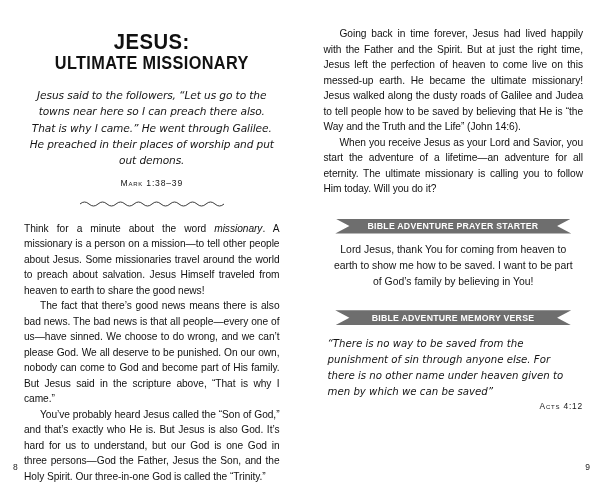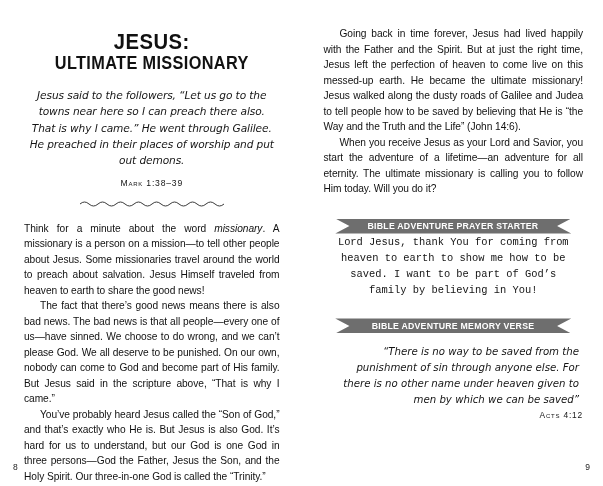--- a/index.html
+++ b/index.html
@@ -97,21 +97,21 @@
   .body-copy p.indent { text-indent: 16px; }
   .body-copy em { font-style: italic; }
 
   .right-copy {
     margin-top: 0;
   }
   .ribbon-wrap {
     position: relative;
     width: 236px;
     height: 15px;
-    margin: 0 auto;
+    margin: 8px auto;
   }
   .ribbon-shape {
     position: absolute;
     inset: 0;
     background: #6e6e6e;
     clip-path: polygon(
       0% 0%,
       100% 0%,
       94% 50%,
       100% 100%,
@@ -132,29 +132,29 @@
     color: #ffffff;
     transform: scaleX(0.94);
   }
 
   .banner-block { margin-top: 22px; }
   .banner-block-2 { margin-top: 20px; }
 
   
   .hand {
     text-align: center;
-    font-family: Liberation Mono, monospace;
+    font-family: Liberation Sans, sans-serif;
     font-size: 10.4px;
     line-height: 1.56;
     color: #141414;
     padding: 0 8px;
   }
   .hand-italic {
     margin-top: 11px;
-    text-align: right;
+    text-align: left;
     font-family: "DejaVu Sans", sans-serif;
     font-style: italic;
     font-size: 10.2px;
     line-height: 1.55;
     color: #141414;
     padding: 0 4px;
   }
   .verse-ref {
     margin-top: 2px;
     text-align: right;

